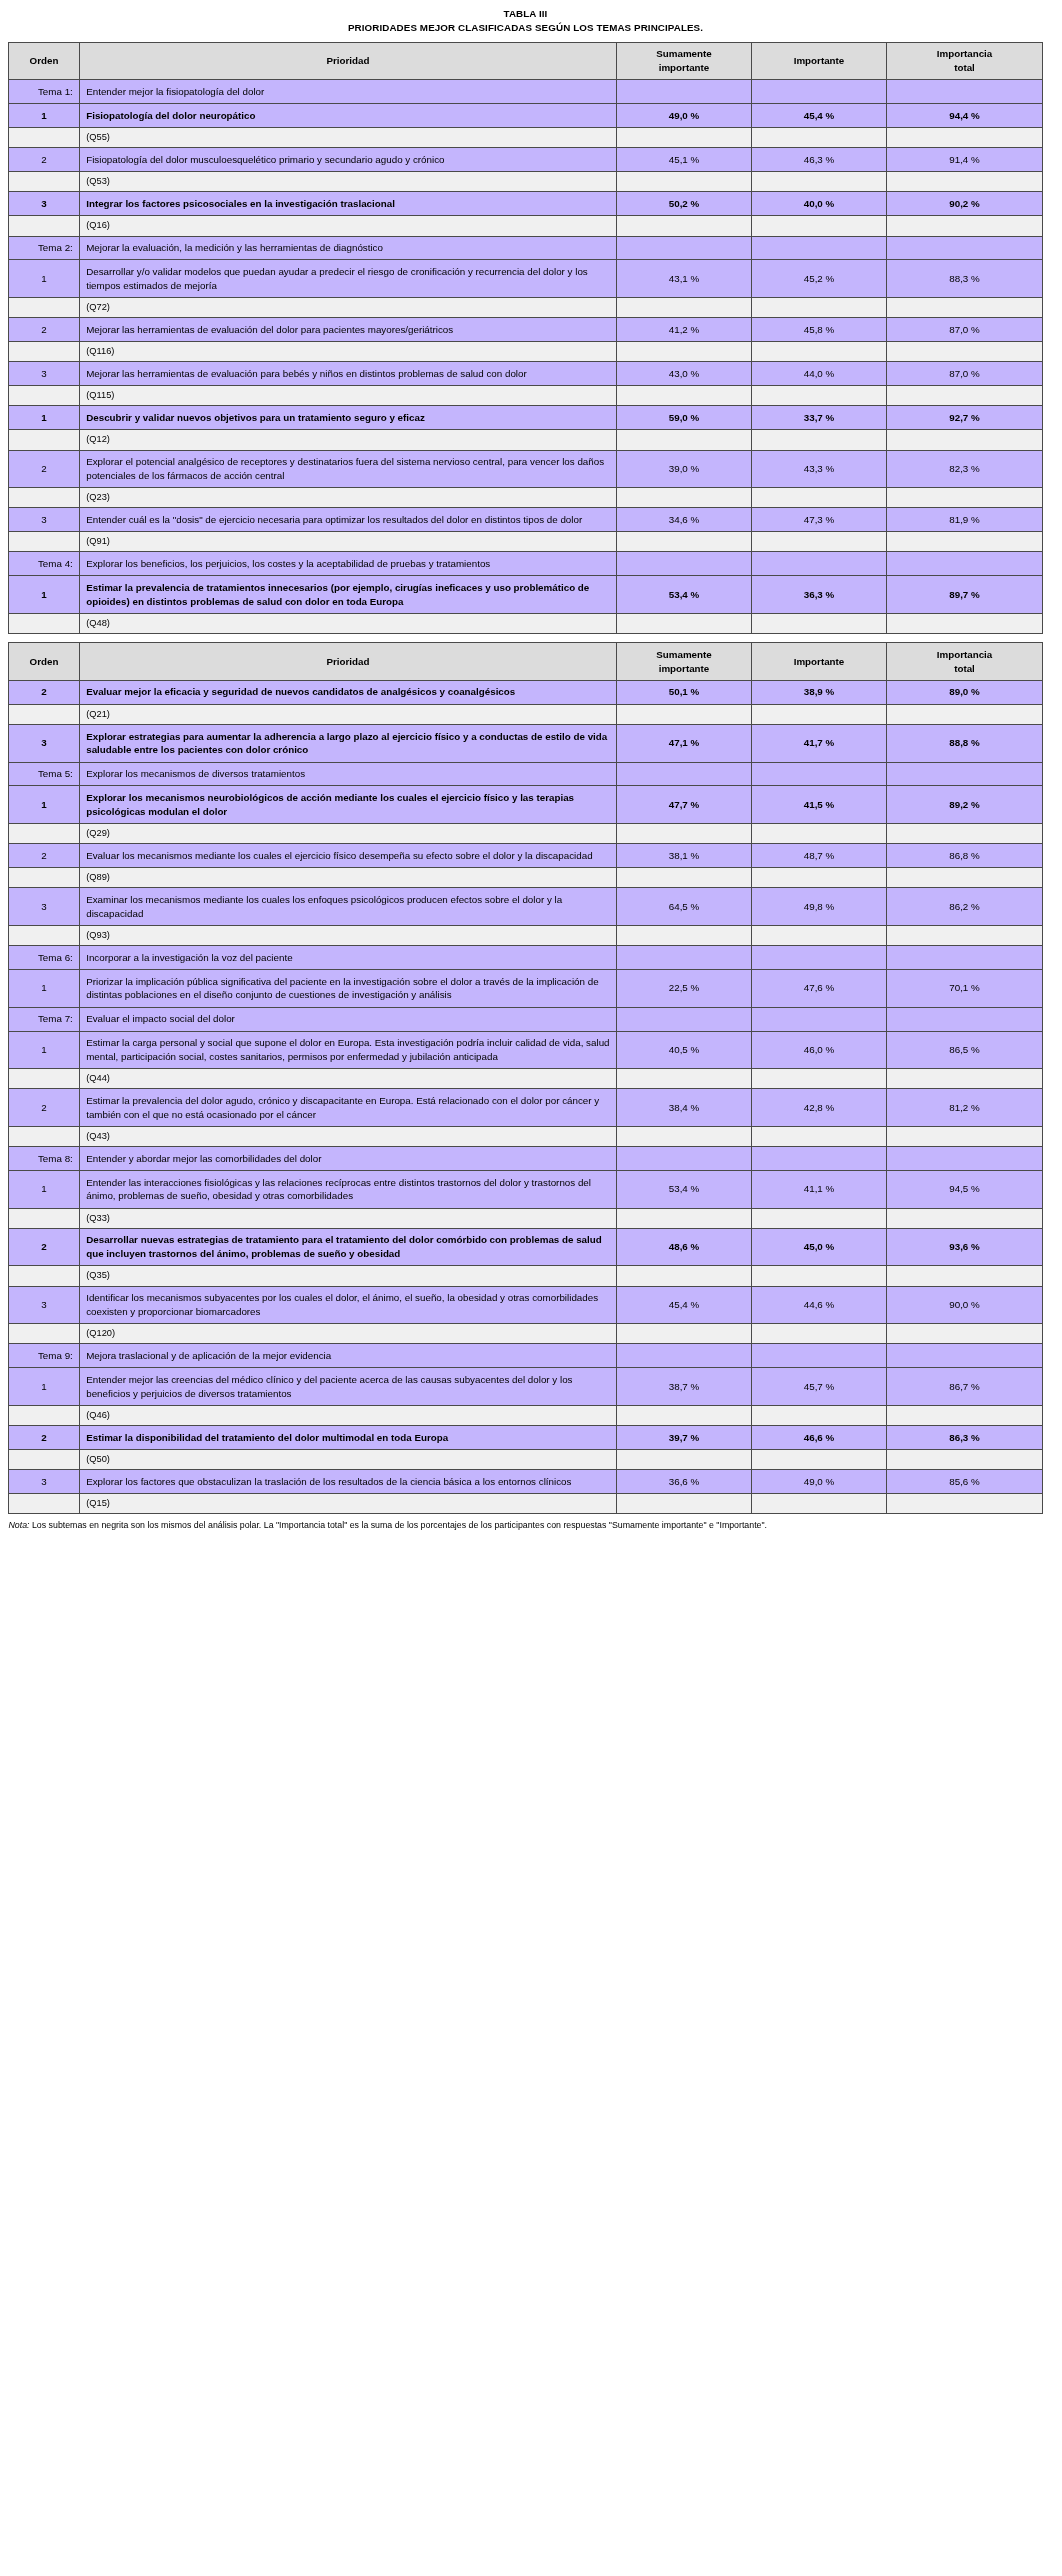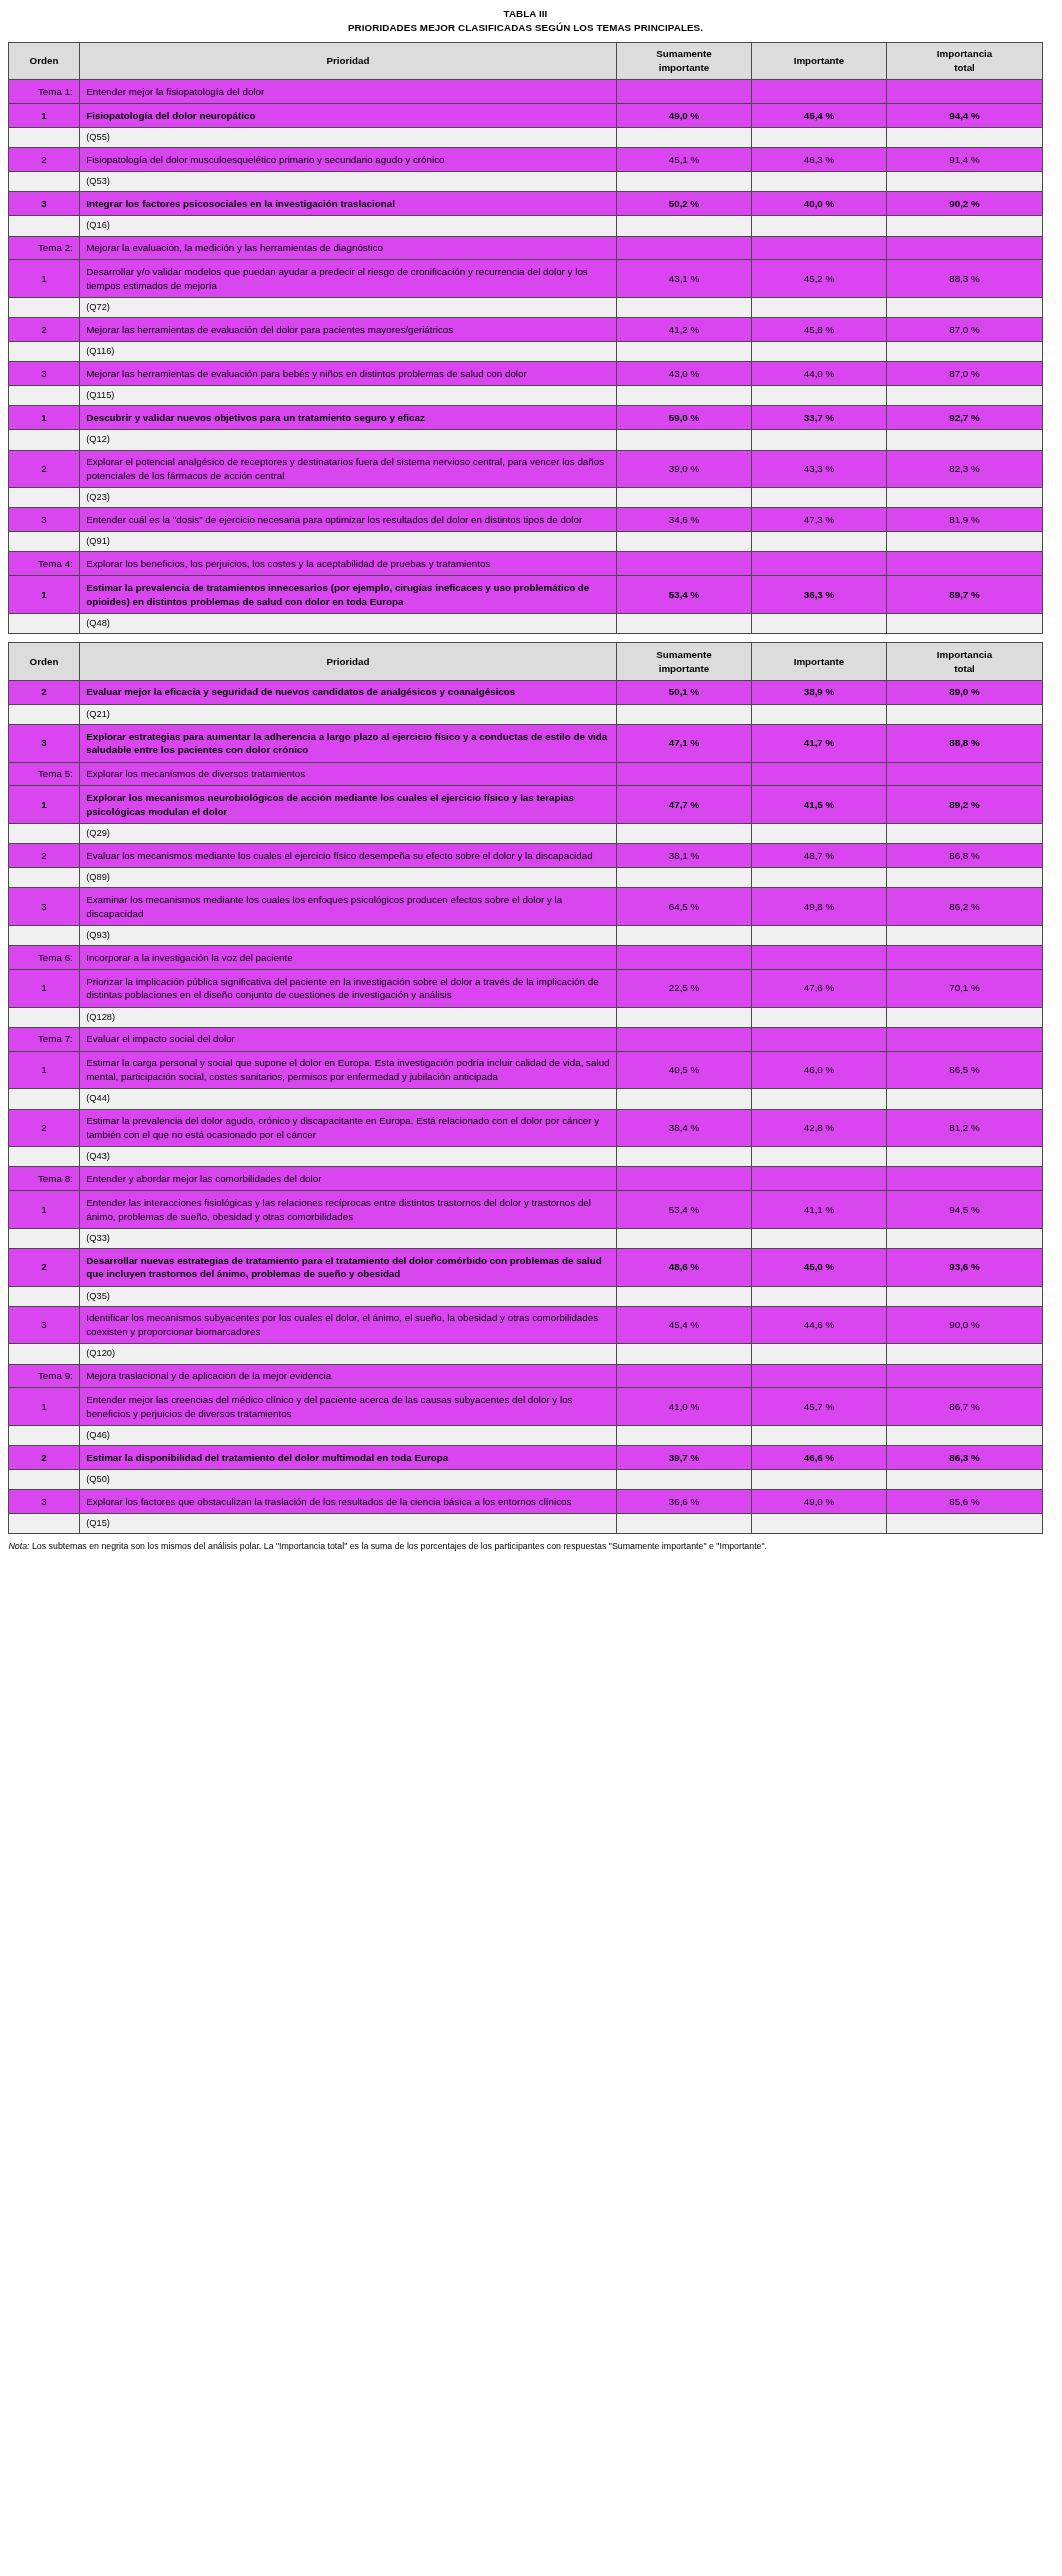--- a/index.html
+++ b/index.html
@@ -26,21 +26,21 @@
     letter-spacing: 0.1px;
   }
   .title-block .t1 { font-weight: bold; }
   .title-block .t2 { font-weight: bold; }
 
   table.tbl {
     border-collapse: collapse;
     width: 1034px;
     margin: 0 auto;
     table-layout: fixed;
-    background: #d946ef;
+    background: #c4b5fd;
   }
   table.tbl.second {
     margin-top: 8.2px;
   }
   table.tbl td, table.tbl th {
     border: 0.8px solid #4a4a4a;
     vertical-align: middle;
     font-size: 9.8px;
     line-height: 1.4;
     padding: 4.6px 6.2px;
@@ -402,27 +402,20 @@
           <td class="num">&nbsp;</td>
           <td class="num">&nbsp;</td>
         </tr>
         <tr class="">
           <td class="orden">1</td>
           <td class="prio">Priorizar la implicación pública significativa del paciente en la investigación sobre el dolor a través de la implicación de distintas poblaciones en el diseño conjunto de cuestiones de investigación y análisis</td>
           <td class="num">22,5 %</td>
           <td class="num">47,6 %</td>
           <td class="num">70,1 %</td>
         </tr>
-        <tr class="code">
-          <td class="orden">&nbsp;</td>
-          <td class="codecell">(Q128)</td>
-          <td class="num">&nbsp;</td>
-          <td class="num">&nbsp;</td>
-          <td class="num">&nbsp;</td>
-        </tr>
         <tr class="theme">
           <td class="orden tema">Tema 7:</td>
           <td class="prio">Evaluar el impacto social del dolor</td>
           <td class="num">&nbsp;</td>
           <td class="num">&nbsp;</td>
           <td class="num">&nbsp;</td>
         </tr>
         <tr class="">
           <td class="orden">1</td>
           <td class="prio">Estimar la carga personal y social que supone el dolor en Europa. Esta investigación podría incluir calidad de vida, salud mental, participación social, costes sanitarios, permisos por enfermedad y jubilación anticipada</td>
@@ -503,21 +496,21 @@
         <tr class="theme">
           <td class="orden tema">Tema 9:</td>
           <td class="prio">Mejora traslacional y de aplicación de la mejor evidencia</td>
           <td class="num">&nbsp;</td>
           <td class="num">&nbsp;</td>
           <td class="num">&nbsp;</td>
         </tr>
         <tr class="">
           <td class="orden">1</td>
           <td class="prio">Entender mejor las creencias del médico clínico y del paciente acerca de las causas subyacentes del dolor y los beneficios y perjuicios de diversos tratamientos</td>
-          <td class="num">41,0 %</td>
+          <td class="num">38,7 %</td>
           <td class="num">45,7 %</td>
           <td class="num">86,7 %</td>
         </tr>
         <tr class="code">
           <td class="orden">&nbsp;</td>
           <td class="codecell">(Q46)</td>
           <td class="num">&nbsp;</td>
           <td class="num">&nbsp;</td>
           <td class="num">&nbsp;</td>
         </tr>

